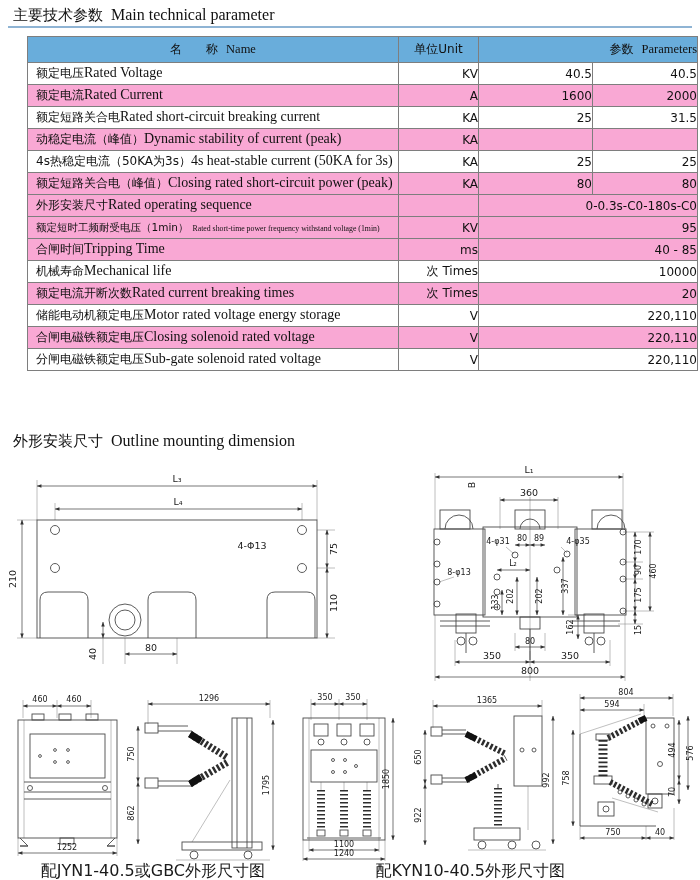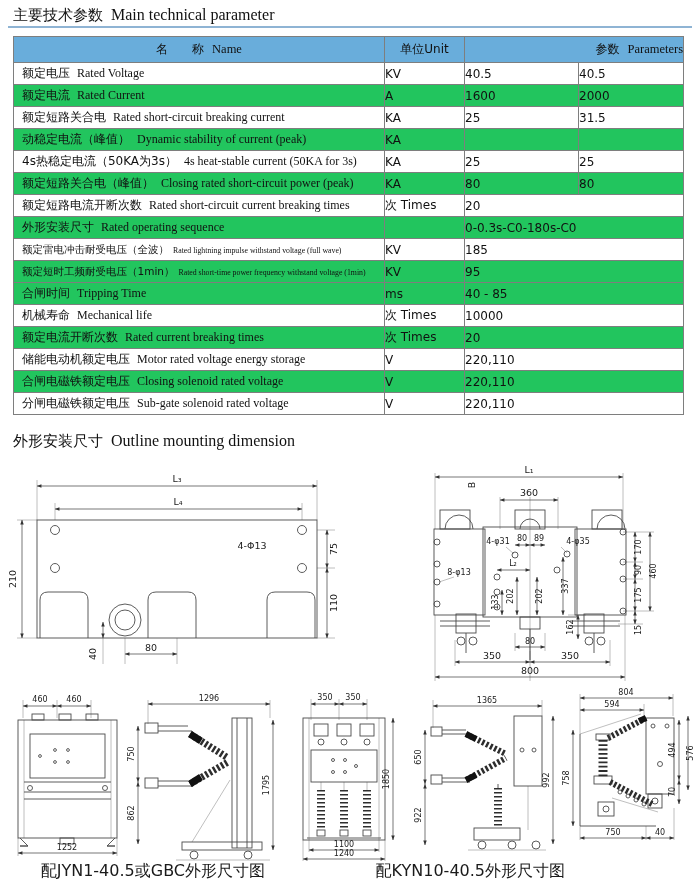--- a/index.html
+++ b/index.html
@@ -1,35 +1,35 @@
 <!DOCTYPE html>
 <html><head>
 <meta charset="utf-8">
 <style>
   html,body{margin:0;padding:0;background:#fff;}
   body{width:700px;height:880px;position:relative;font-family:"DejaVu Sans",sans-serif;color:#111;overflow:hidden;}
   .sec-title{position:absolute;left:13px;font-weight:normal;font-size:15px;white-space:nowrap;}
   .sec-title .en{font-family:"Liberation Serif","DejaVu Serif",serif;font-size:16px;margin-left:8px;}
   .title-rule{position:absolute;left:8px;width:684px;height:2px;background:#8fb4d4;}
   
-  .tbl-wrap{position:absolute;left:13px;top:36px;}
+  .tbl-wrap{position:absolute;left:27px;top:36px;}
   table{border-collapse:collapse;table-layout:fixed;width:670px;}
   col.c1{width:371px;}col.c2{width:80px;}col.c3{width:114px;}col.c4{width:105px;}
   th,td{border:1px solid #7e7e7e;padding:0;height:21px;font-size:12px;font-weight:normal;}
   thead th{background:#69addb;height:25px;}
   th.th-name{text-align:center;}
   th .hen{font-family:"Liberation Serif","DejaVu Serif",serif;margin-left:8px;font-size:12.5px;}
   th.th-params{text-align:right;padding-right:0;}
-  tr.alt{background:#22c55e;}
+  tr.alt{background:#f9a8d4;}
   td.c-name{text-align:left;padding-left:8px;white-space:nowrap;overflow:hidden;}
   td.c-name .zh{font-size:12px;}
-  td.c-name .en{font-family:"Liberation Serif","DejaVu Serif",serif;font-size:12px;margin-left:7px;}
+  td.c-name .en{font-family:"Liberation Serif","DejaVu Serif",serif;font-size:14px;margin-left:0;}
   tr.tight td.c-name .zh{font-size:10.5px;}
   tr.tight td.c-name .en{font-size:7.8px;margin-left:4px;}
-  td.c-unit,td.c-val{text-align:left;}
+  td.c-unit,td.c-val{text-align:right;}
   
   .draw-area{position:absolute;left:0;top:455px;width:700px;height:425px;}
   svg{position:absolute;overflow:visible;}
   .ol{fill:none;stroke:#4a4a4a;stroke-width:0.9;}
   .olf{fill:#fff;stroke:#4a4a4a;stroke-width:0.9;}
   .xl{fill:none;stroke:#8a8a8a;stroke-width:0.55;}
   .dl{fill:none;stroke:#3c3c3c;stroke-width:0.7;marker-start:url(#arr);marker-end:url(#arr);}
   .dt{font-family:"DejaVu Sans",sans-serif;font-size:9.5px;fill:#1a1a1a;text-anchor:middle;}
   .dts{font-family:"DejaVu Sans",sans-serif;font-size:8px;fill:#1a1a1a;text-anchor:middle;}
   .ins{fill:none;stroke:#2e2e2e;stroke-linecap:butt;}
@@ -97,34 +97,24 @@
           <td class="c-unit">KA</td>
           <td class="c-val">25</td>
           <td class="c-val">25</td>
         </tr>
         <tr class="alt">
           <td class="c-name"><span class="zh">额定短路关合电（峰值）</span><span class="en">Closing rated short-circuit power (peak)</span></td>
           <td class="c-unit">KA</td>
           <td class="c-val">80</td>
           <td class="c-val">80</td>
         </tr>
-        <tr>
-          <td class="c-name"><span class="zh">额定短路电流开断次数</span><span class="en">Rated short-circuit current breaking times</span></td>
-          <td class="c-unit">次  Times</td>
-          <td class="c-val" colspan="2">20</td>
-        </tr>
         <tr class="alt">
           <td class="c-name"><span class="zh">外形安装尺寸</span><span class="en">Rated operating sequence</span></td>
           <td class="c-unit"></td>
           <td class="c-val" colspan="2">0-0.3s-C0-180s-C0</td>
-        </tr>
-        <tr class="tight">
-          <td class="c-name"><span class="zh">额定雷电冲击耐受电压（全波）</span><span class="en">Rated lightning impulse withstand voltage (full wave)</span></td>
-          <td class="c-unit">KV</td>
-          <td class="c-val" colspan="2">185</td>
         </tr>
         <tr class="alt tight">
           <td class="c-name"><span class="zh">额定短时工频耐受电压（1min）</span><span class="en">Rated short-time power frequency withstand voltage (1min)</span></td>
           <td class="c-unit">KV</td>
           <td class="c-val" colspan="2">95</td>
         </tr>
         <tr class="alt">
           <td class="c-name"><span class="zh">合闸时间</span><span class="en">Tripping Time</span></td>
           <td class="c-unit">ms</td>
           <td class="c-val" colspan="2">40 - 85</td>

